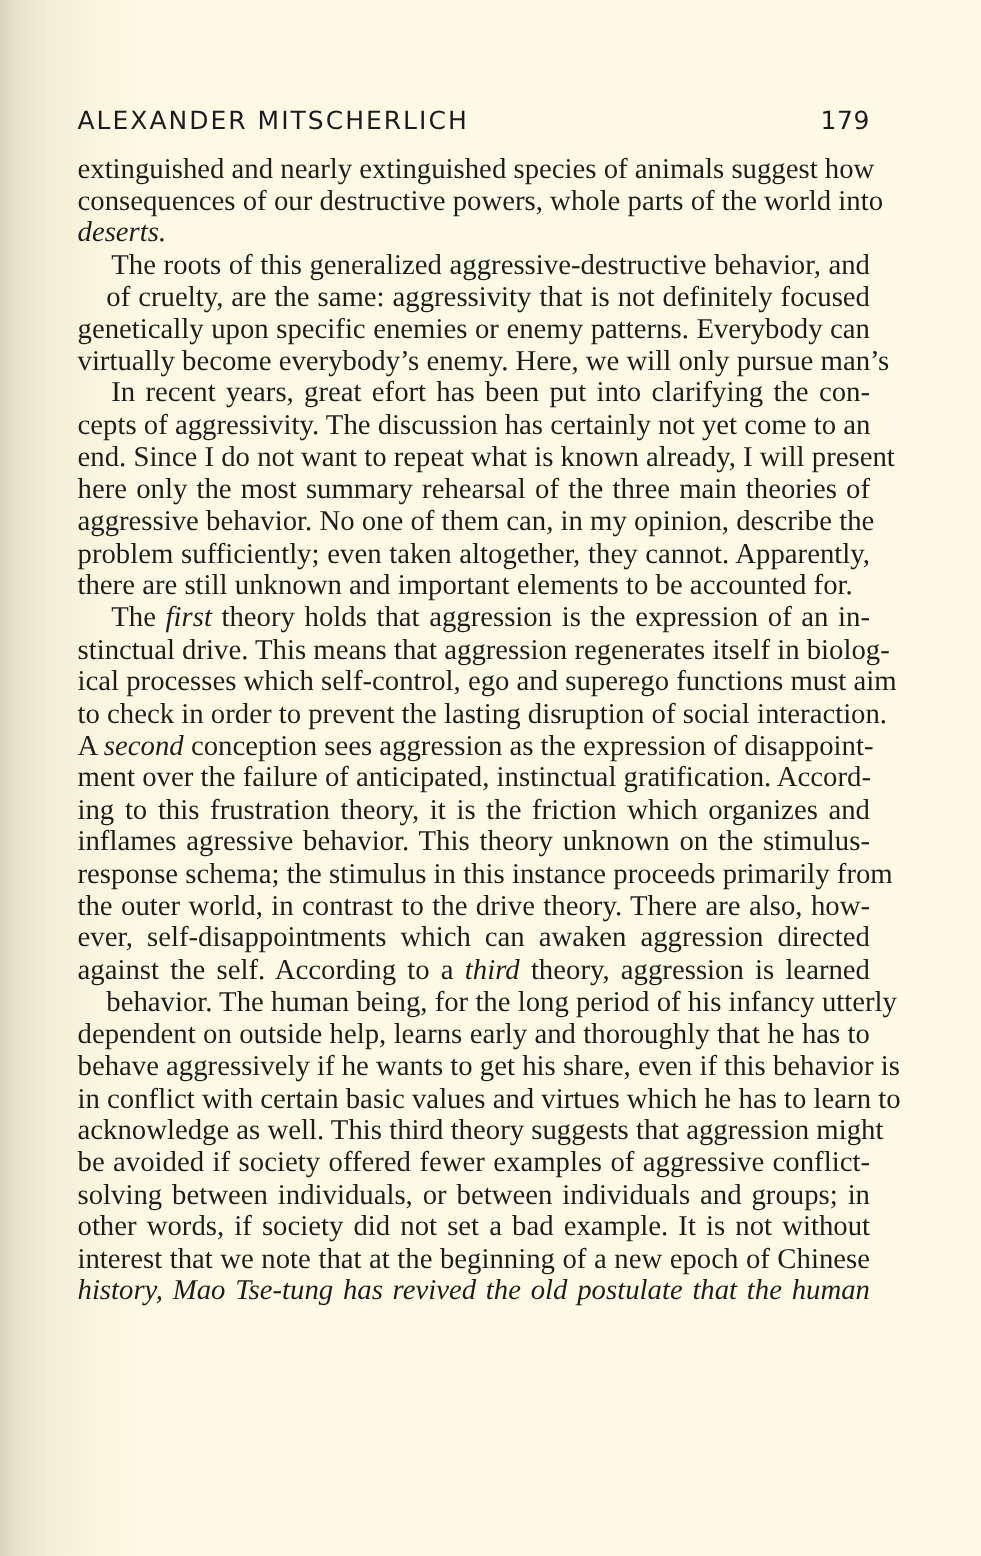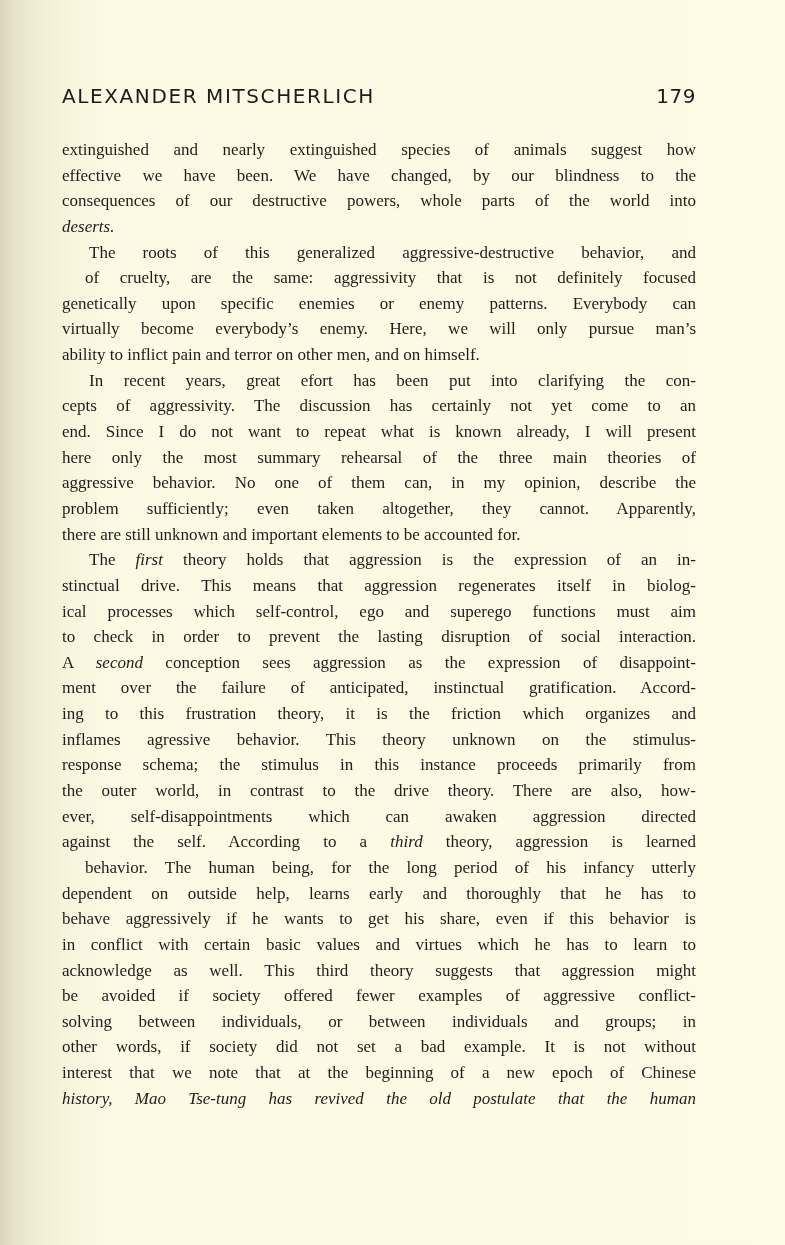--- a/index.html
+++ b/index.html
@@ -33,25 +33,25 @@
       font-family: "DejaVu Sans", sans-serif;
       font-size: 20px;
       letter-spacing: 1.6px;
       color: #1c1c1c;
     }
     .running-head .folio {
       letter-spacing: 0.5px;
     }
     .body-text {
       position: absolute;
-      top: 137px;
+      top: 122px;
       left: 62px;
       width: 634px;
       font-family: "Liberation Serif", "DejaVu Serif", serif;
-      font-size: 17px;
+      font-size: 23px;
       line-height: 25.65px;
       color: #1e1d1a;
       text-align: justify;
       text-align-last: auto;
     }
     .line {
       display: block;
       height: 25.65px;
       white-space: nowrap;
       text-align: justify;
@@ -76,30 +76,28 @@
 
 <div class="page">
   <div class="running-head">
     <span>ALEXANDER MITSCHERLICH</span>
     <span class="folio">179</span>
   </div>
 
   <div class="body-text" id="body-text">
       <div class="para">
         <span class="line" style="display: block; text-align-last: justify;">extinguished and nearly extinguished species of animals suggest how</span>
-        <span class="line" style="display: block; text-align-last: justify;">effective we have been. We have changed, by our blindness to the</span>
         <span class="line" style="display: block; text-align-last: justify;">consequences of our destructive powers, whole parts of the world into</span>
         <span class="line last" style="display: block; text-align-last: auto; font-style: italic;">deserts.</span>
       </div>
       <div class="para">
         <span class="line indent" style="display: block; text-align-last: justify;">The roots of this generalized aggressive-destructive behavior, and</span>
         <span class="line" style="display: block; text-align-last: justify; margin-left: 23px;">of cruelty, are the same: aggressivity that is not definitely focused</span>
         <span class="line" style="display: block; text-align-last: justify;">genetically upon specific enemies or enemy patterns. Everybody can</span>
         <span class="line" style="display: block; text-align-last: justify;">virtually become everybody’s enemy. Here, we will only pursue man’s</span>
-        <span class="line last" style="display: block; text-align-last: auto;">ability to inflict pain and terror on other men, and on himself.</span>
       </div>
       <div class="para">
         <span class="line indent" style="display: block; text-align-last: justify;">In recent years, great efort has been put into clarifying the con-</span>
         <span class="line" style="display: block; text-align-last: justify;">cepts of aggressivity. The discussion has certainly not yet come to an</span>
         <span class="line" style="display: block; text-align-last: justify;">end. Since I do not want to repeat what is known already, I will present</span>
         <span class="line" style="display: block; text-align-last: justify;">here only the most summary rehearsal of the three main theories of</span>
         <span class="line" style="display: block; text-align-last: justify;">aggressive behavior. No one of them can, in my opinion, describe the</span>
         <span class="line" style="display: block; text-align-last: justify;">problem sufficiently; even taken altogether, they cannot. Apparently,</span>
         <span class="line last" style="display: block; text-align-last: auto;">there are still unknown and important elements to be accounted for.</span>
       </div>

